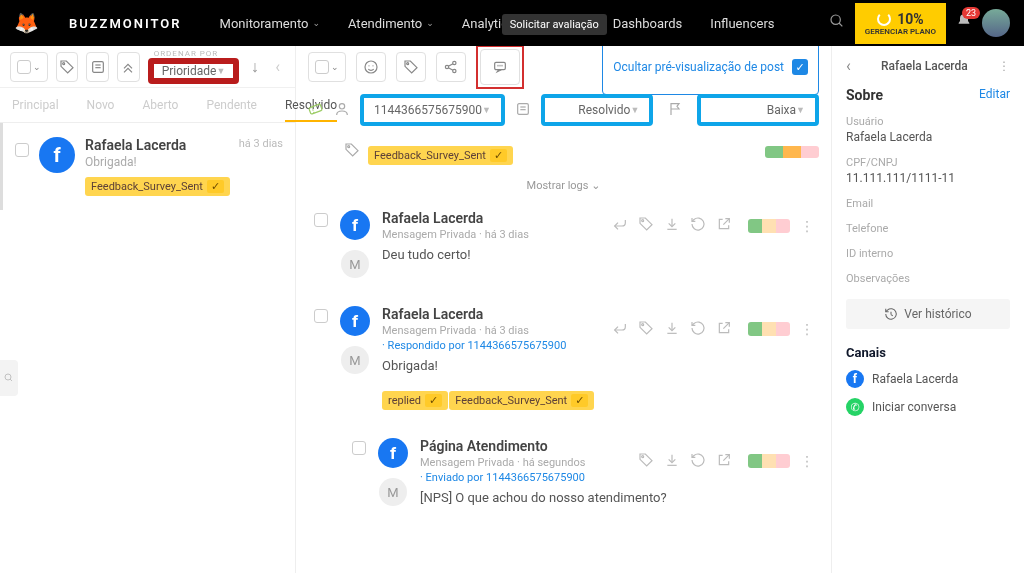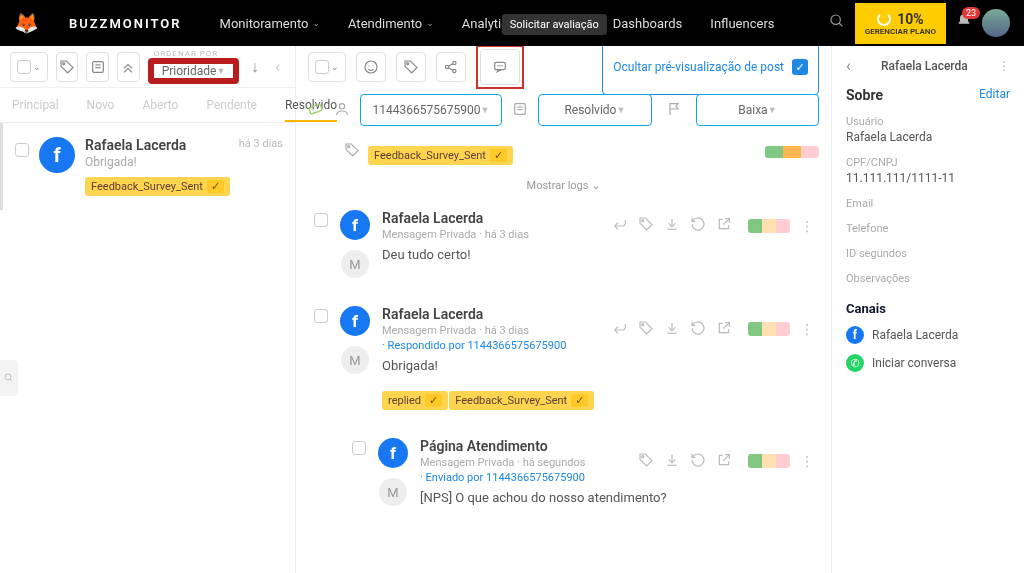--- a/index.html
+++ b/index.html
@@ -49,21 +49,21 @@
 
 .col-center { flex: 1; display: flex; flex-direction: column; border-right: 1px solid #eee; overflow-y: auto; }
 .toolbar-c { height: 42px; display: flex; align-items: center; gap: 10px; padding: 6px 12px; }
 .toolbar-c .sq-btn { color: #888; }
 .highlight-box { border: 2px solid #d32f2f; padding: 2px; }
 .hide-preview { margin-left: auto; border: 1px solid #1e88e5; color: #1e88e5; font-size: 12px; padding: 19px 10px; border-radius: 4px; display: flex; align-items: center; gap: 8px; }
 .hide-preview .chk { width: 16px; height: 16px; background: #1e88e5; border-radius: 3px; color: #fff; display: flex; align-items: center; justify-content: center; font-size: 11px; }
 .filter-row { display: flex; gap: 10px; padding: 6px 12px; align-items: center; }
 .ticket-ico { color: #9ccc65; font-size: 18px; transform: rotate(-20deg); }
 .user-ico { color: #aaa; }
-.sel { height: 32px; border: 1px solid #0ea5e9; border-radius: 4px; padding: 0 10px; font-size: 12px; color: #666; display: flex; align-items: center; justify-content: center; background: #fff; }
+.sel { height: 32px; border: 4px solid #0ea5e9; border-radius: 4px; padding: 0 10px; font-size: 12px; color: #666; display: flex; align-items: center; justify-content: flex-end; background: #fff; }
 .sel.w1 { width: 150px; }
 .sel.w2 { width: 120px; }
 .sel.w3 { width: 130px; }
 .flag-ico { color: #aaa; padding: 0 4px; }
 .tag-row { display: flex; align-items: center; gap: 8px; padding: 6px 12px 10px 48px; }
 .tag-ico { color: #aaa; font-size: 14px; }
 .color-strip { margin-left: auto; display: flex; border-radius: 3px; overflow: hidden; }
 .color-strip span { width: 18px; height: 12px; }
 .logs-toggle { text-align: center; font-size: 11px; color: #999; padding: 4px; cursor: pointer; }
 
@@ -474,22 +474,31 @@
     <div class="r-title-row">
       <span class="r-title">Sobre</span>
       <span class="r-edit">Editar</span>
     </div>
     <div class="r-label">Usuário</div>
     <div class="r-value">Rafaela Lacerda</div>
     <div class="r-label">CPF/CNPJ</div>
     <div class="r-value">11.111.111/1111-11</div>
     <div class="r-label">Email</div>
     <div class="r-label">Telefone</div>
-    <div class="r-label">ID segundos</div>
+    <div class="r-label">ID interno</div>
     <div class="r-label">Observações</div>
+    <button class="r-hist-btn">
+        <svg class="ico" viewBox="0 0 24 24" style="width:14px;height:14px">
+          <path d="M3 12a9 9 0 1 0 3-6.7L3 8"></path>
+          <polyline points="3 3 3 8 8 8"></polyline>
+          <line x1="12" y1="8" x2="12" y2="13"></line>
+          <line x1="12" y1="13" x2="15" y2="15"></line>
+        </svg>
+        <span>Ver histórico</span>
+      </button>
     <div class="r-section">Canais</div>
     <div class="r-channel">
         <span class="fb-sm">f</span>
         <span>Rafaela Lacerda</span>
       </div>
     <div class="r-channel">
         <span class="wa">✆</span>
         <span>Iniciar conversa</span>
       </div>
   </div>

